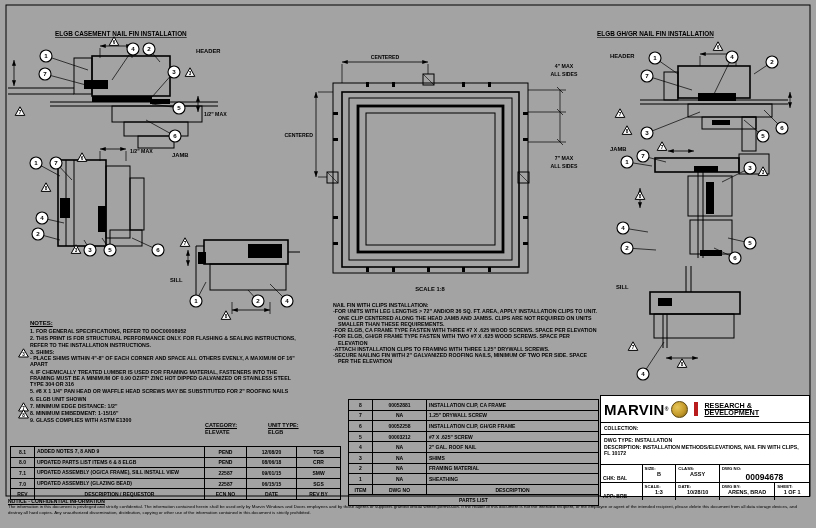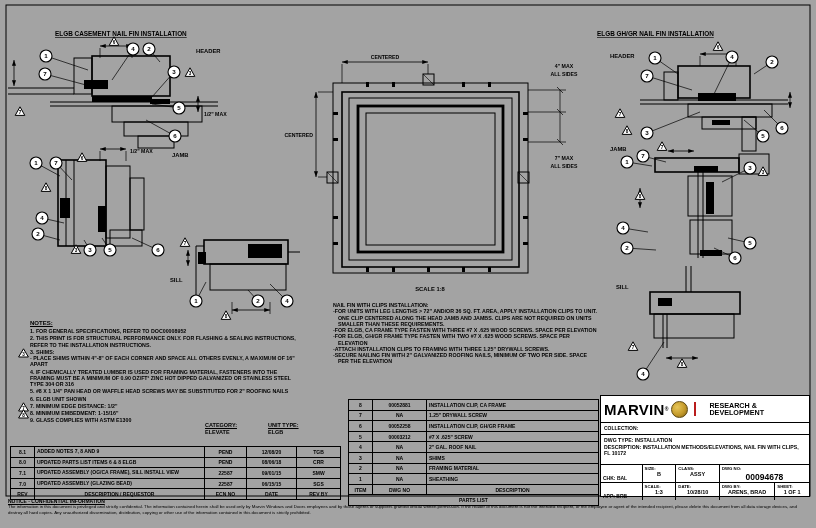--- a/index.html
+++ b/index.html
@@ -51,22 +51,22 @@
   .rev-tbl .hdr td{text-align:center;}
   
   .tblock{left:600px;top:395px;width:210px;height:102px;border:1.2px solid #000;
           box-sizing:border-box;background:#fff;}
   .tb-row1{display:flex;align-items:center;height:26px;border-bottom:1px solid #000;padding:0 3px;}
   .brand{font:900 15px "Liberation Sans",sans-serif;letter-spacing:0.3px;}
   .reg{font:700 5px "Liberation Sans",sans-serif;vertical-align:super;}
   .medallion{width:15px;height:15px;border-radius:50%;margin:0 4px 0 3px;
              background:radial-gradient(circle at 35% 35%, #e8c75a, #c49a2a 55%, #7c5f14);
              border:1px solid #5d470f;flex:0 0 auto;}
-  .division{font:700 7.2px "Liberation Sans",sans-serif;border-left:2px solid #b91c1c;
-            padding-left:13px;margin-left:2px;line-height:1;}
+  .division{font:700 7.2px "Liberation Sans",sans-serif;border-left:4px solid #b91c1c;
+            padding-left:6px;margin-left:2px;line-height:1;text-decoration:underline;}
   .tb-row2{height:12px;border-bottom:1px solid #000;font:700 5px "Liberation Sans",sans-serif;
            padding:2px 3px 0;box-sizing:border-box;}
   .tb-row3{height:30px;border-bottom:1px solid #000;font:700 5.2px "Liberation Sans",sans-serif;
            padding:2px 3px 0;box-sizing:border-box;line-height:1.25;}
   .tb-cells{display:flex;height:17px;}
   .tb-cells>div{border-right:1px solid #000;box-sizing:border-box;padding:1px 2px 0;overflow:hidden;}
   .tb-cells>div:last-child{border-right:none;}
   .tb-cells .lb{display:block;font:700 4.3px "Liberation Sans",sans-serif;}
   .tb-cells .vl{display:block;text-align:center;font:700 5.5px "Liberation Sans",sans-serif;}
   .tb-cells .inline{font:700 5px "Liberation Sans",sans-serif;}

